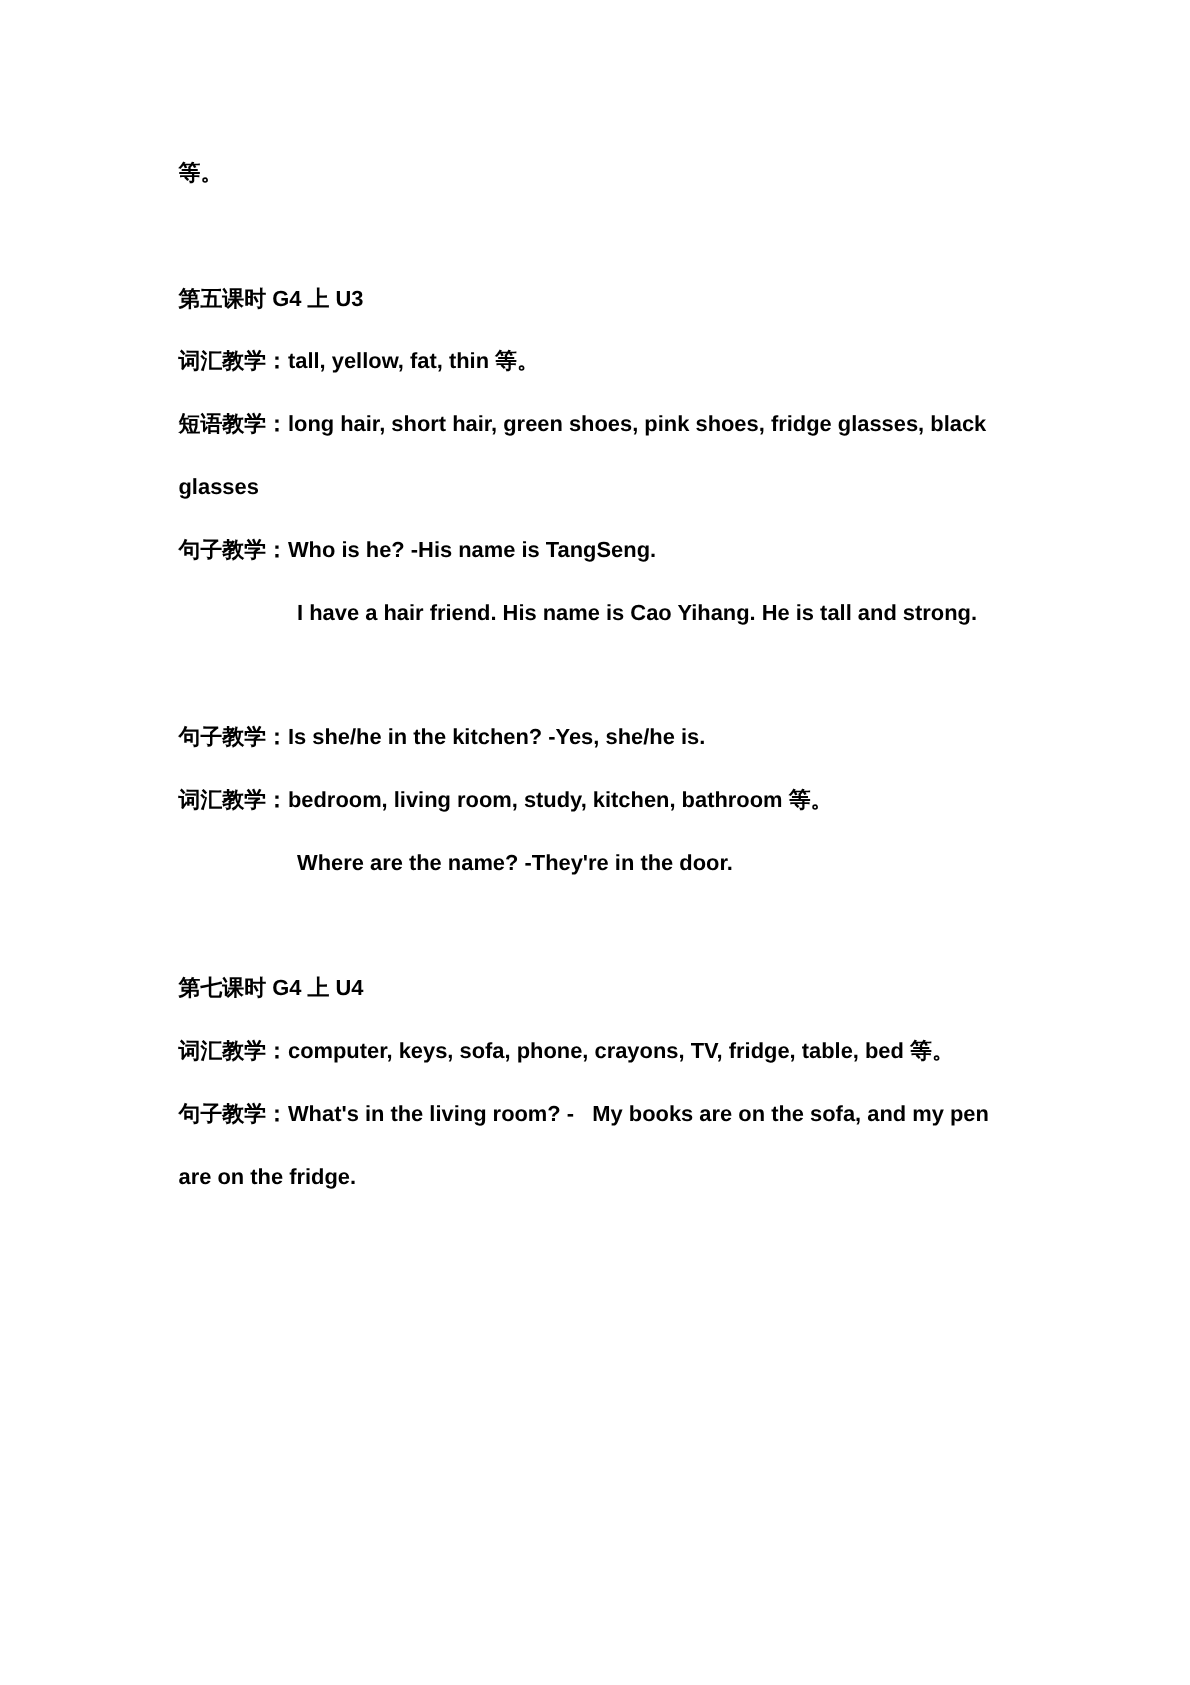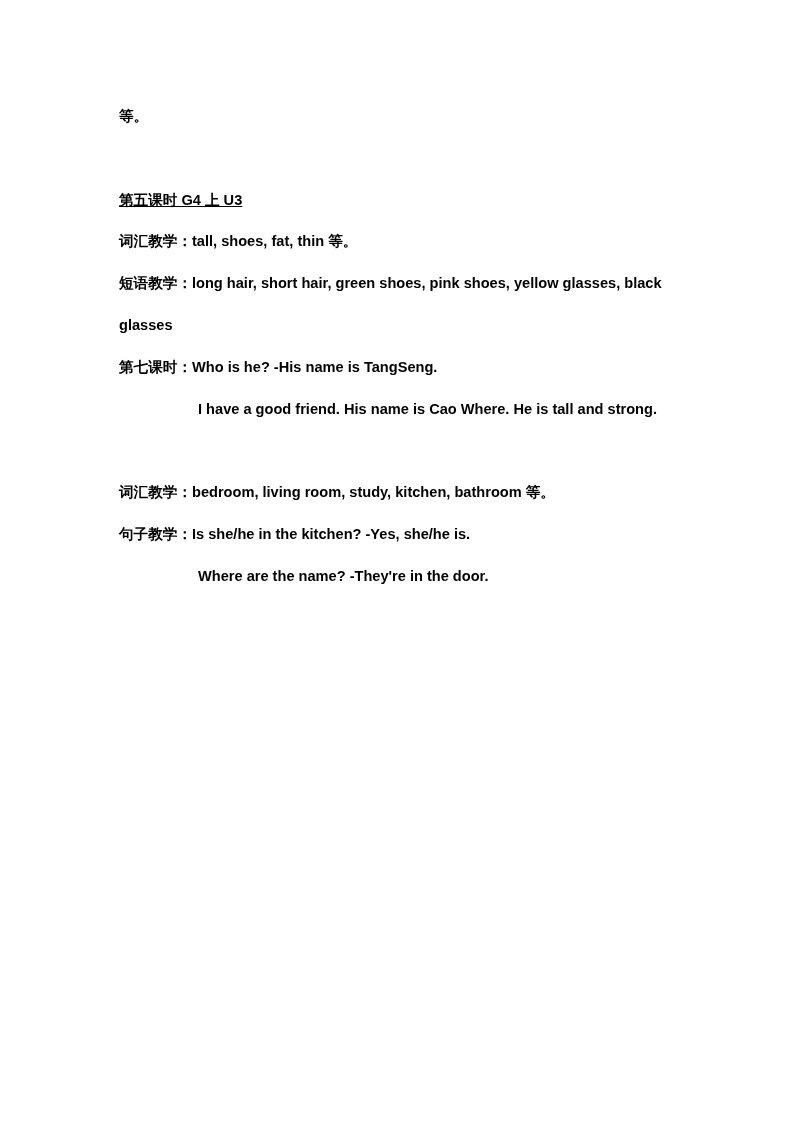--- a/index.html
+++ b/index.html
@@ -35,21 +35,20 @@
     letter-spacing: 0px;
     white-space: pre-wrap;
     color: #000000;
     min-height: 41.8px;
   }
   .line.indent {
     padding-left: 79px;
   }
   .line.heading {
     font-weight: bold;
-    text-decoration: underline;
   }
   .spacer {
     height: 41.8px;
   }
   .section {
     display: block;
   }
 </style>
 </head>
 <body>
@@ -58,31 +57,36 @@
   <div class="doc-body">
 
     <div class="section">
       <div class="line">等。</div>
     </div>
 
     <div class="spacer"></div>
 
     <div class="section">
       <div class="line heading">第五课时 G4 上 U3</div>
-      <div class="line">词汇教学：tall, shoes, fat, thin 等。</div>
-      <div class="line">短语教学：long hair, short hair, green shoes, pink shoes, yellow glasses, black glasses</div>
-      <div class="line">第七课时：Who is he? -His name is TangSeng.</div>
-      <div class="line indent">I have a good friend. His name is Cao Where. He is tall and strong.</div>
+      <div class="line">词汇教学：tall, yellow, fat, thin 等。</div>
+      <div class="line">短语教学：long hair, short hair, green shoes, pink shoes, fridge glasses, black glasses</div>
+      <div class="line">句子教学：Who is he? -His name is TangSeng.</div>
+      <div class="line indent">I have a hair friend. His name is Cao Yihang. He is tall and strong.</div>
     </div>
 
     <div class="spacer"></div>
 
     <div class="section">
+      <div class="line">句子教学：Is she/he in the kitchen? -Yes, she/he is.</div>
       <div class="line">词汇教学：bedroom, living room, study, kitchen, bathroom 等。</div>
-      <div class="line">句子教学：Is she/he in the kitchen? -Yes, she/he is.</div>
       <div class="line indent">Where are the name? -They're in the door.</div>
     </div>
 
     <div class="spacer"></div>
 
+    <div class="section">
+      <div class="line heading">第七课时 G4 上 U4</div>
+      <div class="line">词汇教学：computer, keys, sofa, phone, crayons, TV, fridge, table, bed 等。</div>
+      <div class="line">句子教学：What's in the living room? -   My books are on the sofa, and my pen are on the fridge.</div>
+    </div>
 
   </div>
 </div>
 
 </body></html>

